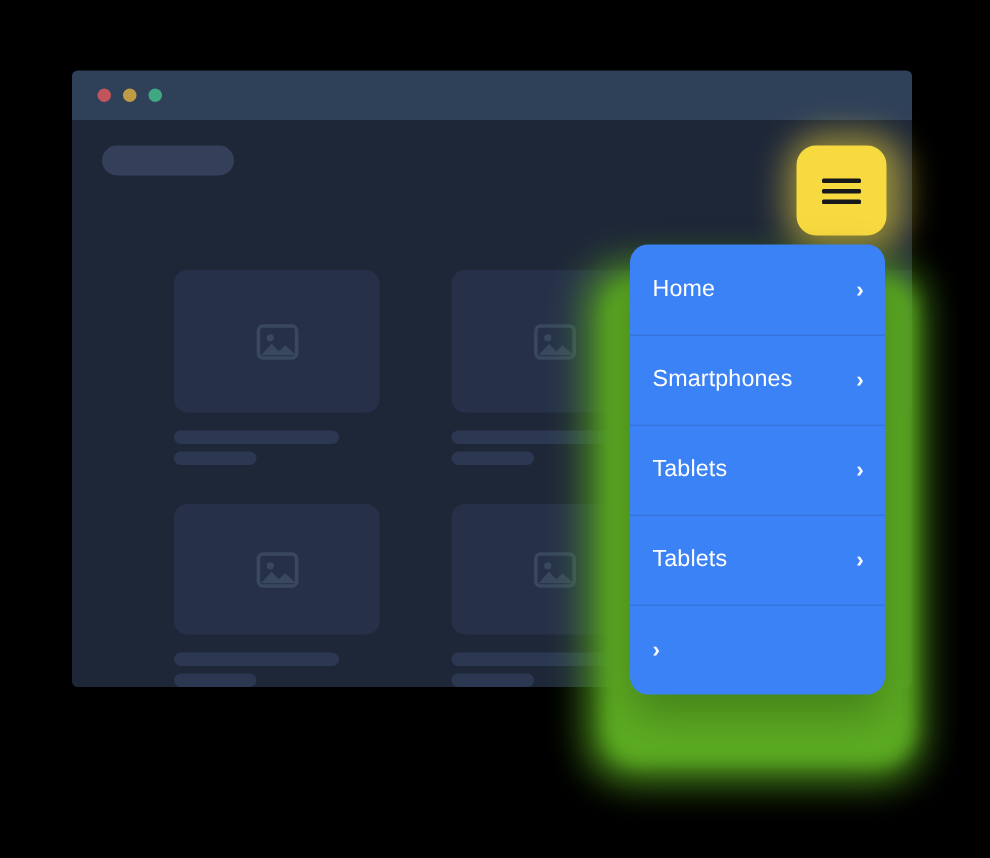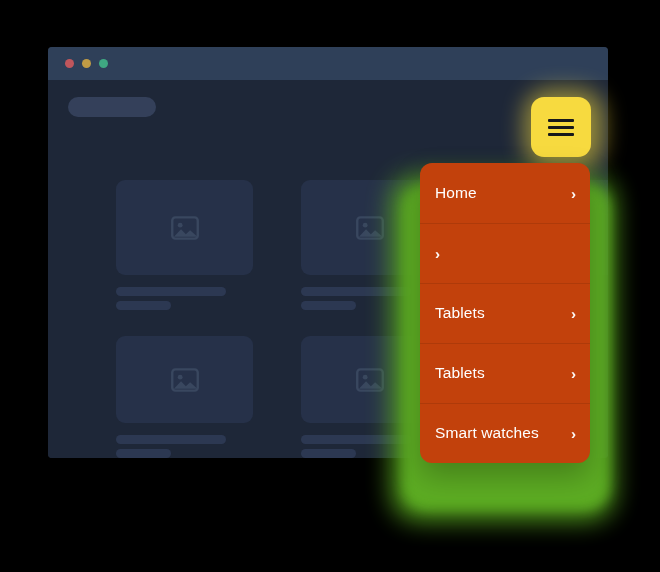--- a/index.html
+++ b/index.html
@@ -119,21 +119,21 @@
     opacity: 0.88;
   }
 
   
   .menu-panel {
     position: absolute;
     left: 420px;
     top: 163px;
     width: 170px;
     border-radius: 12px;
-    background: #c2410c;
+    background: #3b82f6;
     overflow: hidden;
     box-shadow: 0 14px 30px rgba(0,0,0,0.25);
   }
   .menu-item {
     position: relative;
     height: 60px;
     display: flex;
     align-items: center;
     justify-content: space-between;
     padding: 0 14px 0 15px;
@@ -269,29 +269,29 @@
     <span class="bar"></span>
     <span class="bar"></span>
   </button>
 
   <nav class="menu-panel" id="menu-host">
       <div class="menu-item">
         <span class="menu-label">Home</span>
         <span class="chev">›</span>
       </div>
       <div class="menu-item">
+        <span class="menu-label">Smartphones</span>
         <span class="chev">›</span>
       </div>
       <div class="menu-item">
         <span class="menu-label">Tablets</span>
         <span class="chev">›</span>
       </div>
       <div class="menu-item">
         <span class="menu-label">Tablets</span>
         <span class="chev">›</span>
       </div>
       <div class="menu-item">
-        <span class="menu-label">Smart watches</span>
         <span class="chev">›</span>
       </div>
     </nav>
 
 </div>
 
 </body></html>

